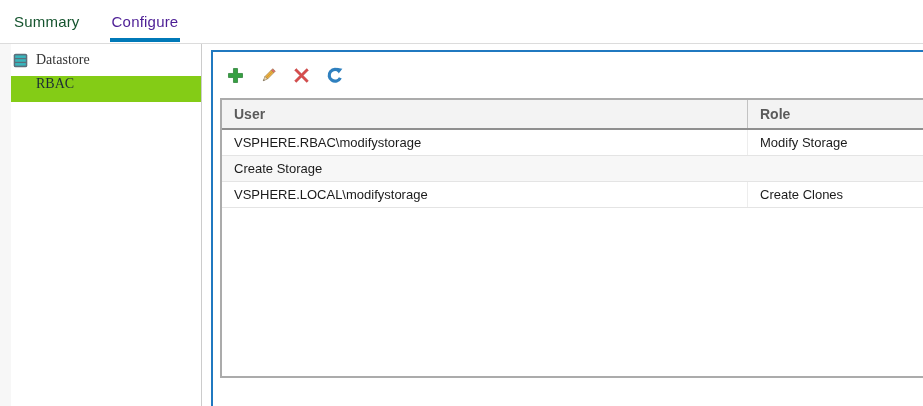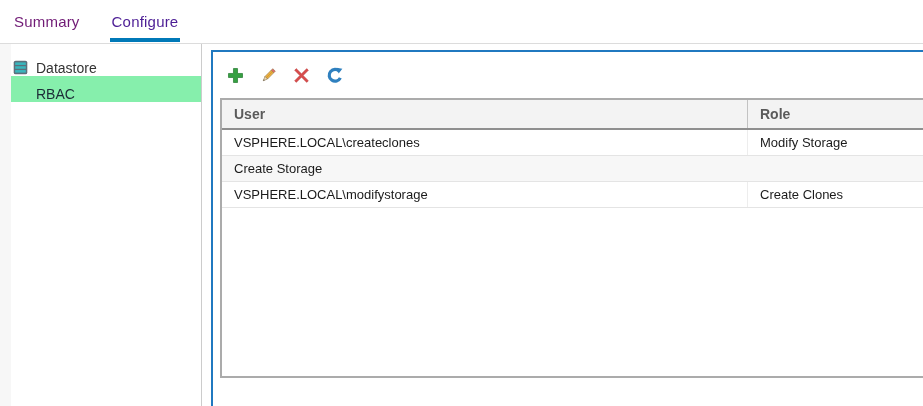--- a/index.html
+++ b/index.html
@@ -5,36 +5,36 @@
   * { margin:0; padding:0; box-sizing:border-box; }
   html,body { width:923px; height:406px; overflow:hidden; background:#fff;
     font-family:"Liberation Sans", sans-serif; }
   .stage { position:relative; width:923px; height:406px; overflow:hidden; background:#fff; }
 
   
   .tabbar { position:absolute; top:0; left:0; width:923px; height:44px;
     border-bottom:1px solid #dcdcdc; background:#fff; display:flex; align-items:stretch;
     padding-left:12px; }
   .tab { position:relative; display:flex; align-items:center; font-size:15px;
-    color:#701a75; cursor:pointer; padding:0 2px; margin-right:28px; letter-spacing:0.2px; }
+    color:#14532d; cursor:pointer; padding:0 2px; margin-right:28px; letter-spacing:0.2px; }
   .tab.active { color:#4c1d95; }
   .tab.active::after { content:""; position:absolute; left:0; right:0; bottom:1px;
     height:4px; background:#0079b8; }
 
   
   .sidebar { position:absolute; top:44px; left:0; width:202px; height:362px;
     background:#fff; border-right:1px solid #cccccc; }
   .sidebar-gutter { position:absolute; top:0; left:0; width:11px; height:100%;
     background:#f7f7f7; }
-  .tree-item { position:relative; display:flex; align-items:flex-end; height:24px;
-    font-size:14px; color:#333333; cursor:pointer; }
+  .tree-item { position:relative; display:flex; align-items:flex-start; height:24px;
+    font-size:14px; color:#333333; cursor:pointer;font-family:Liberation Serif, serif; }
   .tree-item.root { margin-top:8px; padding-left:12px; }
   .tree-item.root .icon { width:17px; height:17px; margin-right:7px; flex:0 0 auto; }
   .tree-item.child { height:26px; margin-left:11px; padding-left:25px; }
-  .tree-item.selected { background:#86efac; color:#1c2b36; }
+  .tree-item.selected { background:#84cc16; color:#1c2b36; }
 
   
   .panel { position:absolute; top:50px; left:211px; width:716px; height:360px;
     border:2px solid #2079c0; background:#fff; }
   .toolbar { height:46px; display:flex; align-items:center; padding-left:13px; gap:15px; }
   .tool-btn { width:18px; height:18px; display:flex; align-items:center;
     justify-content:center; cursor:pointer; }
   .tool-btn svg { width:17px; height:17px; display:block; }
 
   
@@ -120,21 +120,21 @@
         </span>
       </div>
     </div>
 
     <div class="grid">
       <div class="thead">
         <div class="th">User</div>
         <div class="th">Role</div>
       </div>
       <div class="trow">
-        <div class="td">VSPHERE.LOCAL\createclones</div>
+        <div class="td">VSPHERE.RBAC\modifystorage</div>
         <div class="td">Modify Storage</div>
       </div>
       <div class="trow striped">
         <div class="td">Create Storage</div>
       </div>
       <div class="trow">
         <div class="td">VSPHERE.LOCAL\modifystorage</div>
         <div class="td">Create Clones</div>
       </div>
       <div class="tbody-filler"></div>

